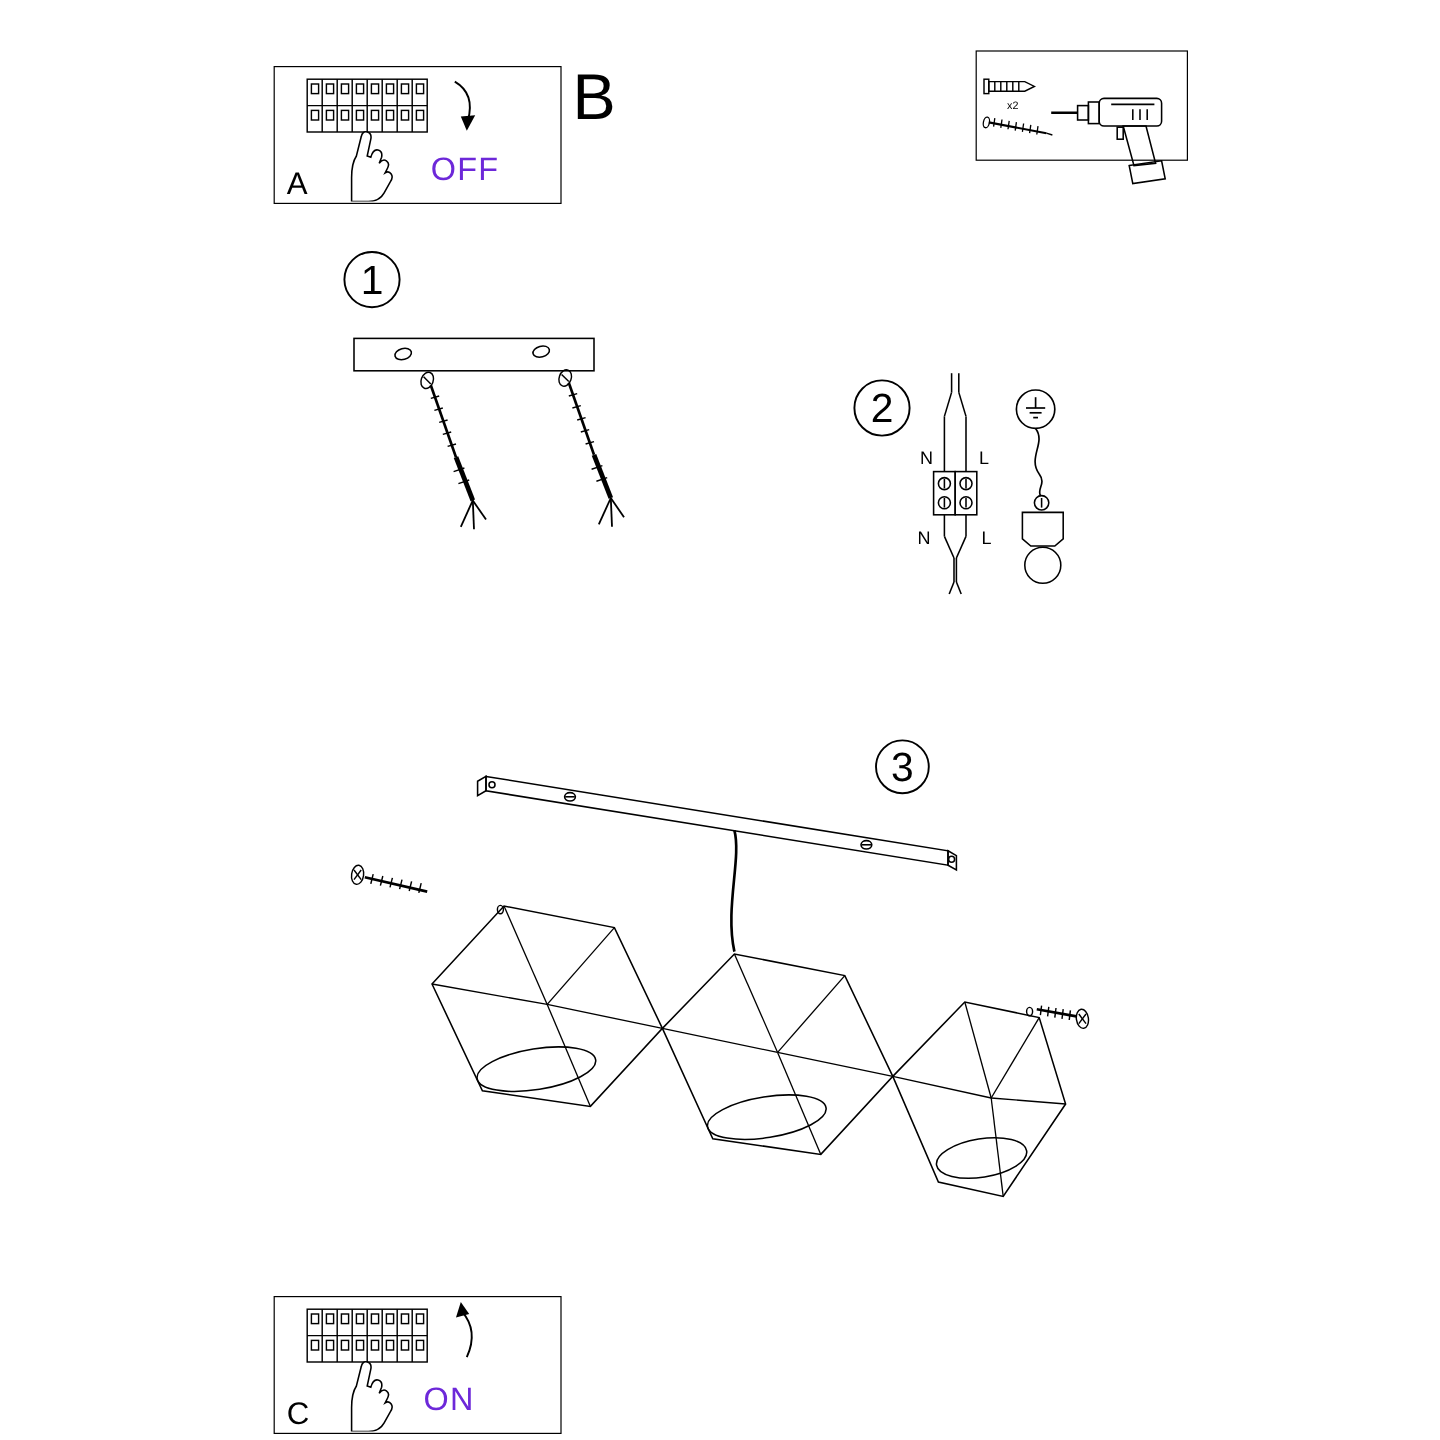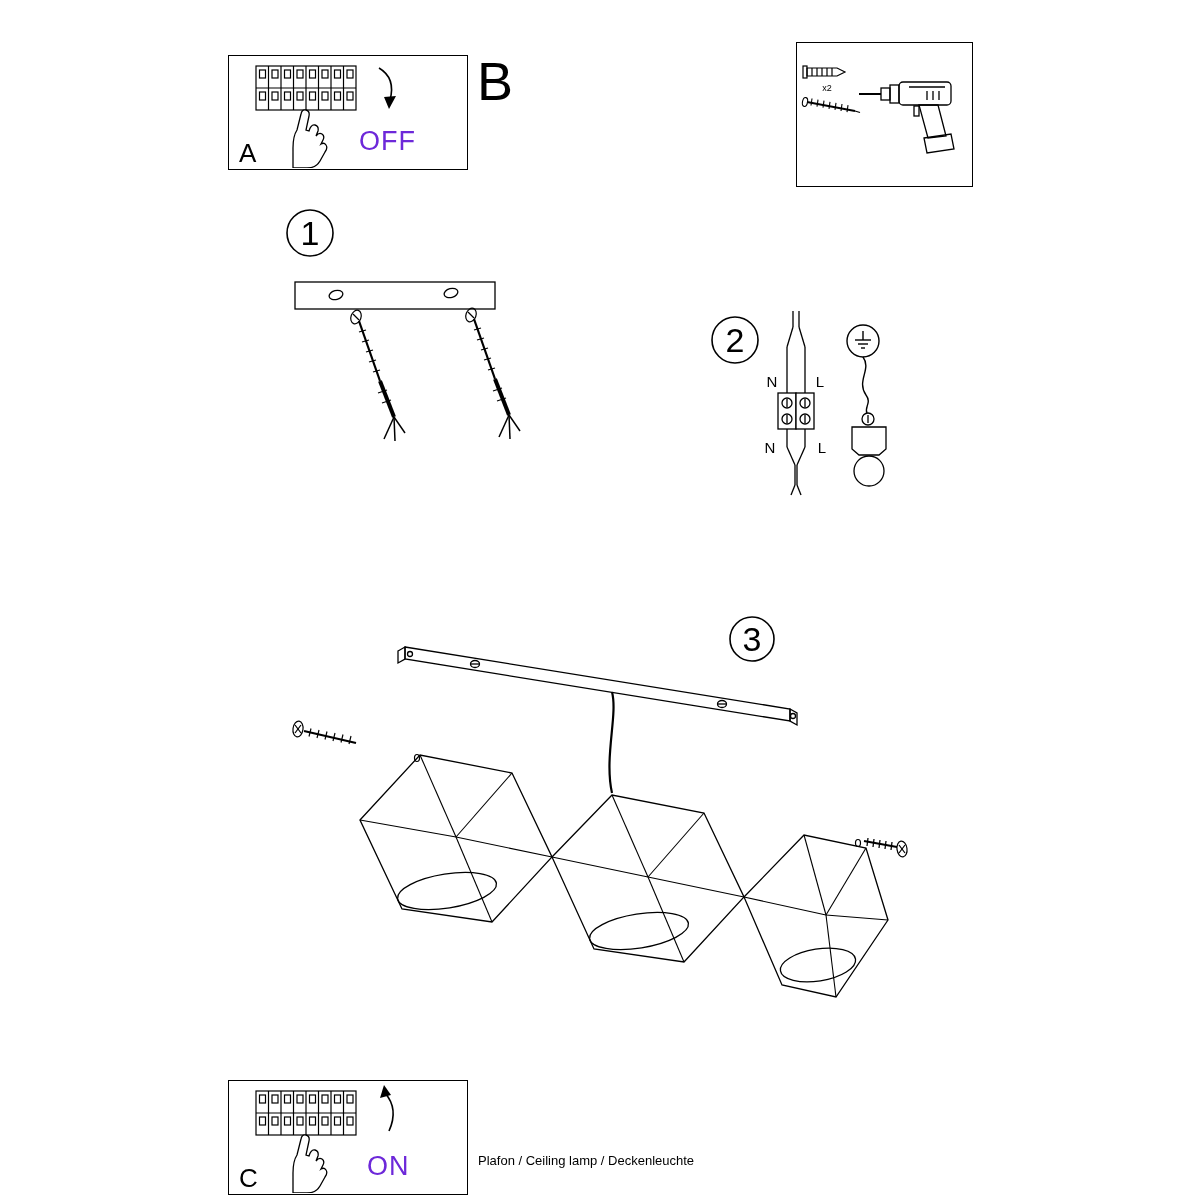--- a/index.html
+++ b/index.html
@@ -52,21 +52,21 @@
         <path d="M150,12 Q167,22 161,44" fill="none" stroke="#000" stroke-width="1.6"></path>
         <polygon points="155,41 167,40 160,53" fill="#000"></polygon>
       </g>
     </svg>
     <span class="state-label" style="left:130px;top:70px">OFF</span>
     <span class="corner-label" style="left:10px;top:82px">A</span>
   </div>
 
   <div class="big-letter" style="left:477px;top:50px">B</div>
 
-  <div class="box" style="left:796px;top:42px;width:177px;height:145px">
+  <div class="box" style="left:813px;top:42px;width:177px;height:92px">
     <svg style="left:0;top:0" width="174" height="123" viewBox="0 0 174 123">
       <g fill="none" stroke="#000" stroke-width="1.2">
         <path d="M10,25 L40,25 L48,29 L40,33 L10,33 Z"></path>
         <rect x="6" y="23" width="4" height="12"></rect>
         <line x1="15" y1="25" x2="15" y2="33"></line>
           <line x1="20" y1="25" x2="20" y2="33"></line>
         <line x1="25" y1="25" x2="25" y2="33"></line>
           <line x1="30" y1="25" x2="30" y2="33"></line>
         <line x1="35" y1="25" x2="35" y2="33"></line>
       </g>
@@ -299,21 +299,20 @@
           <rect x="93" y="36" width="6" height="8"></rect>
         <rect x="105.5" y="36" width="6" height="8"></rect>
           <rect x="118" y="36" width="6" height="8"></rect>
       </g>
       <path fill="#fff" stroke="#000" stroke-width="1.3" d="M64,112 L64,92 Q64,80 68,74 L72,58 Q73,53 77,54 Q81,55 80,60 L77,74 L80,75 Q82,68 86,69 Q90,70 89,75 L87,80 Q90,76 93,78 Q96,80 94,84 L92,88 Q95,86 97,89 Q99,92 96,96 L91,105 Q87,112 78,112 Z"></path>
       <g>
         <path d="M160,50 Q170,28 156,12" fill="none" stroke="#000" stroke-width="1.6"></path>
         <polygon points="151,17 162,14 155,4" fill="#000"></polygon>
       </g>
     </svg>
-    <span class="state-label" style="left:138px;top:70px">ON</span>
+    <span class="state-label" style="left:124px;top:70px">ON</span>
     <span class="corner-label" style="left:10px;top:82px">C</span>
   </div>
 
   <div class="footer" style="left:478px;top:1150px">
-    <div>Plafon / Ceiling lamp / Deckenleuchte</div>
   </div>
 
 </div>
 
 </body></html>

